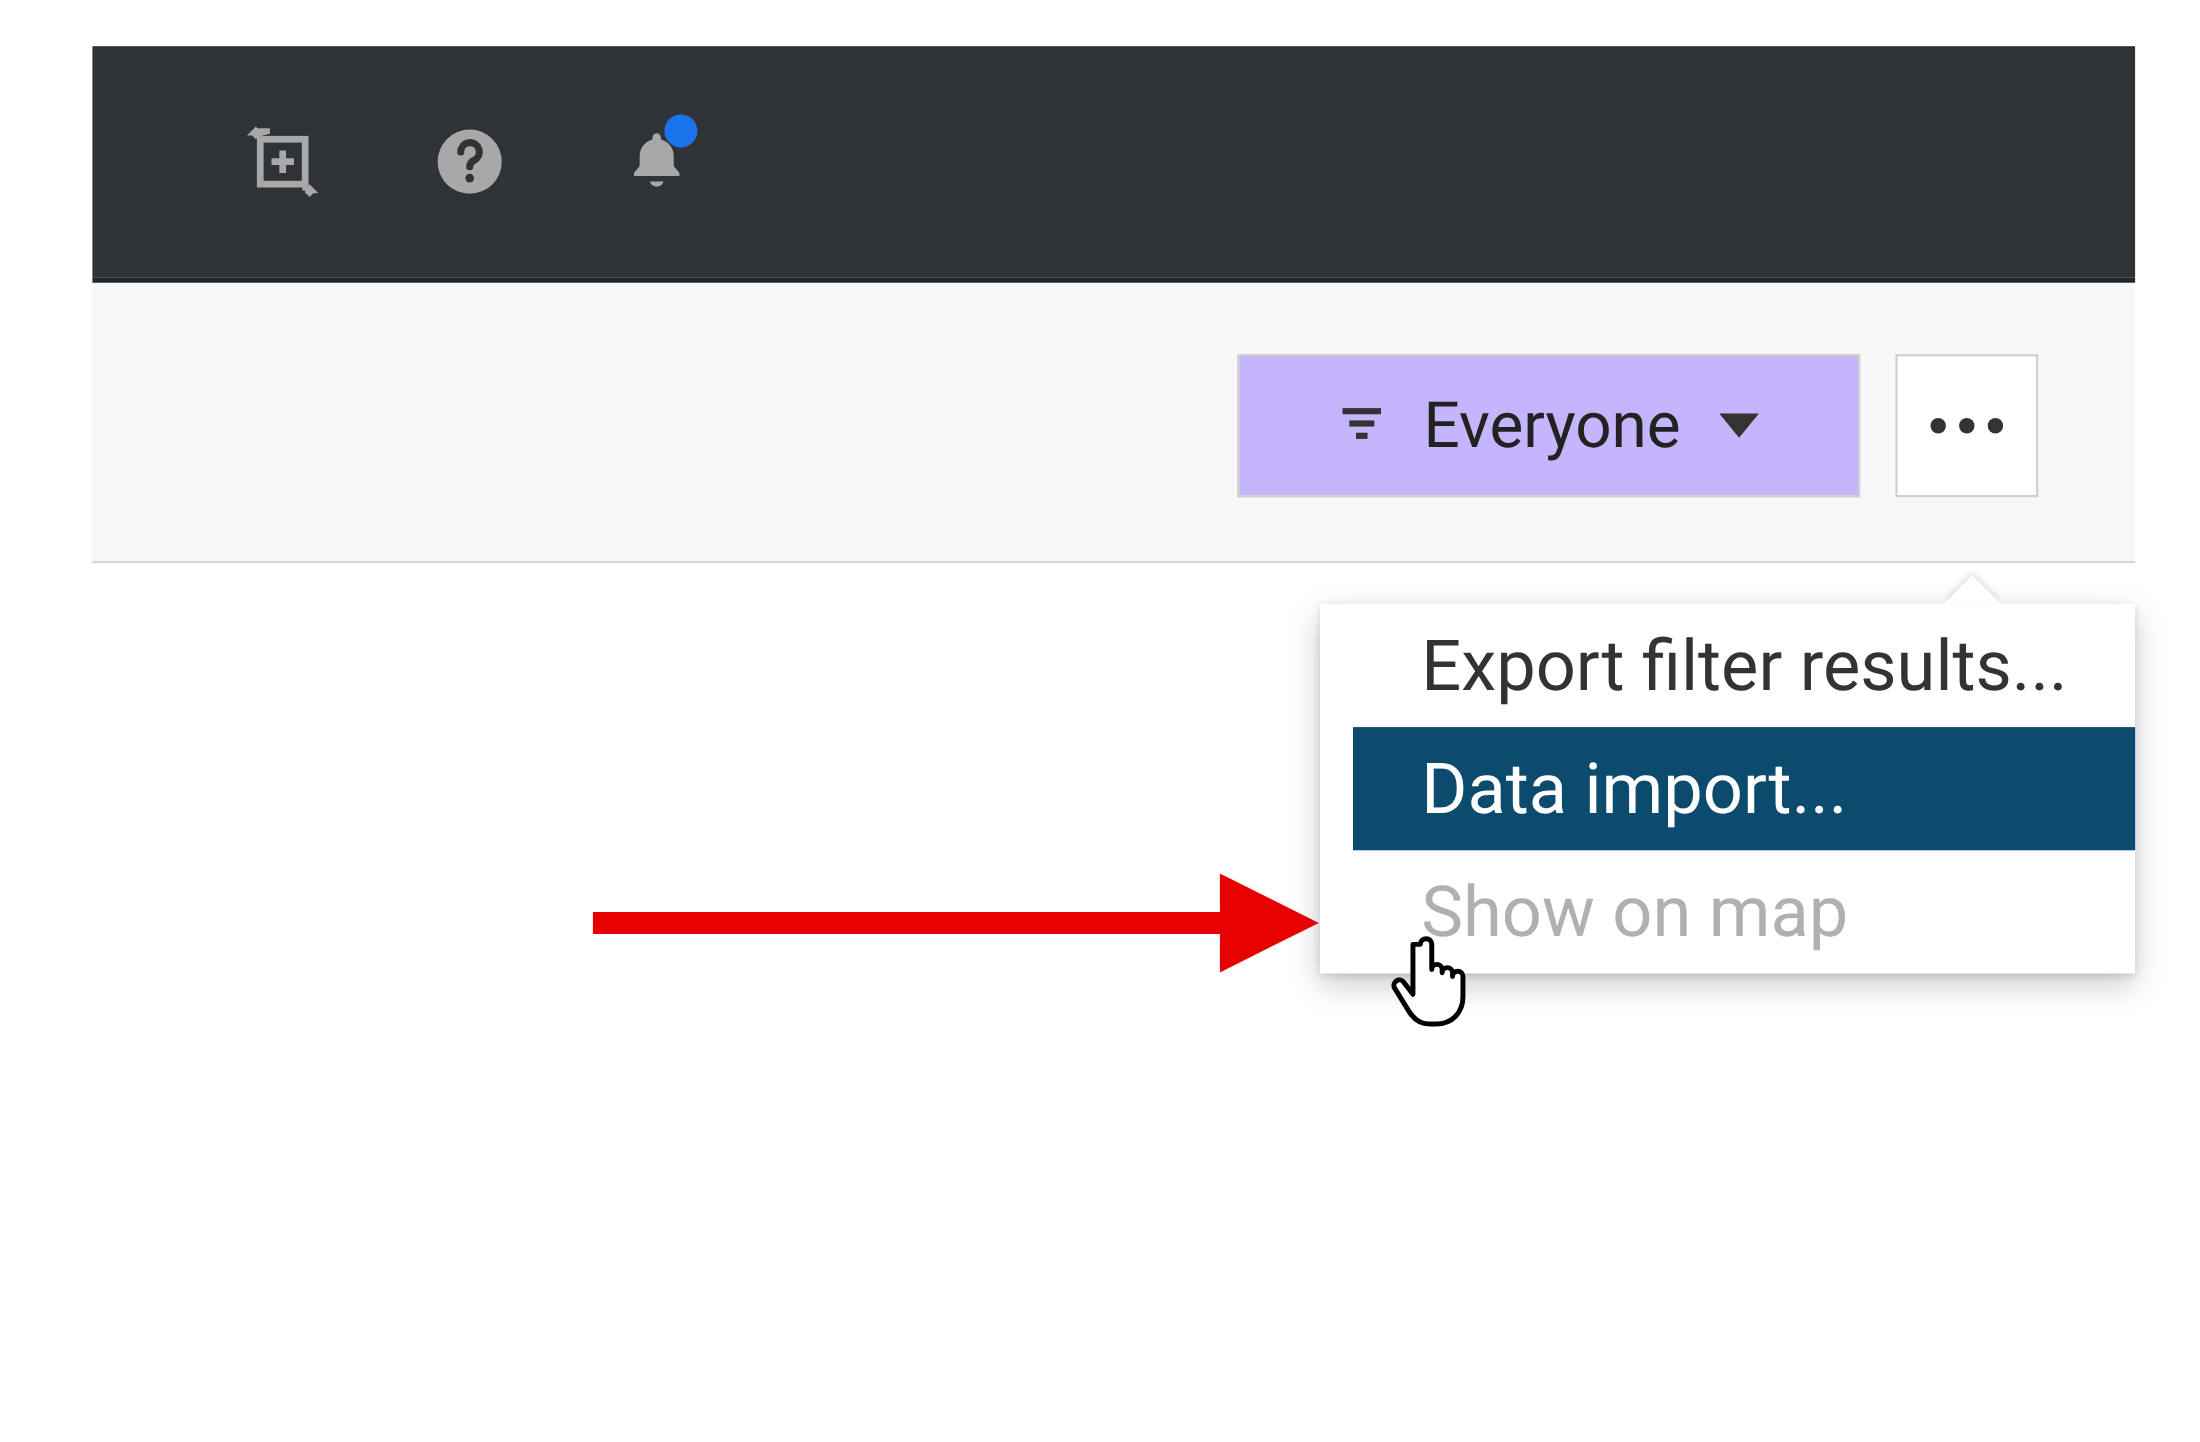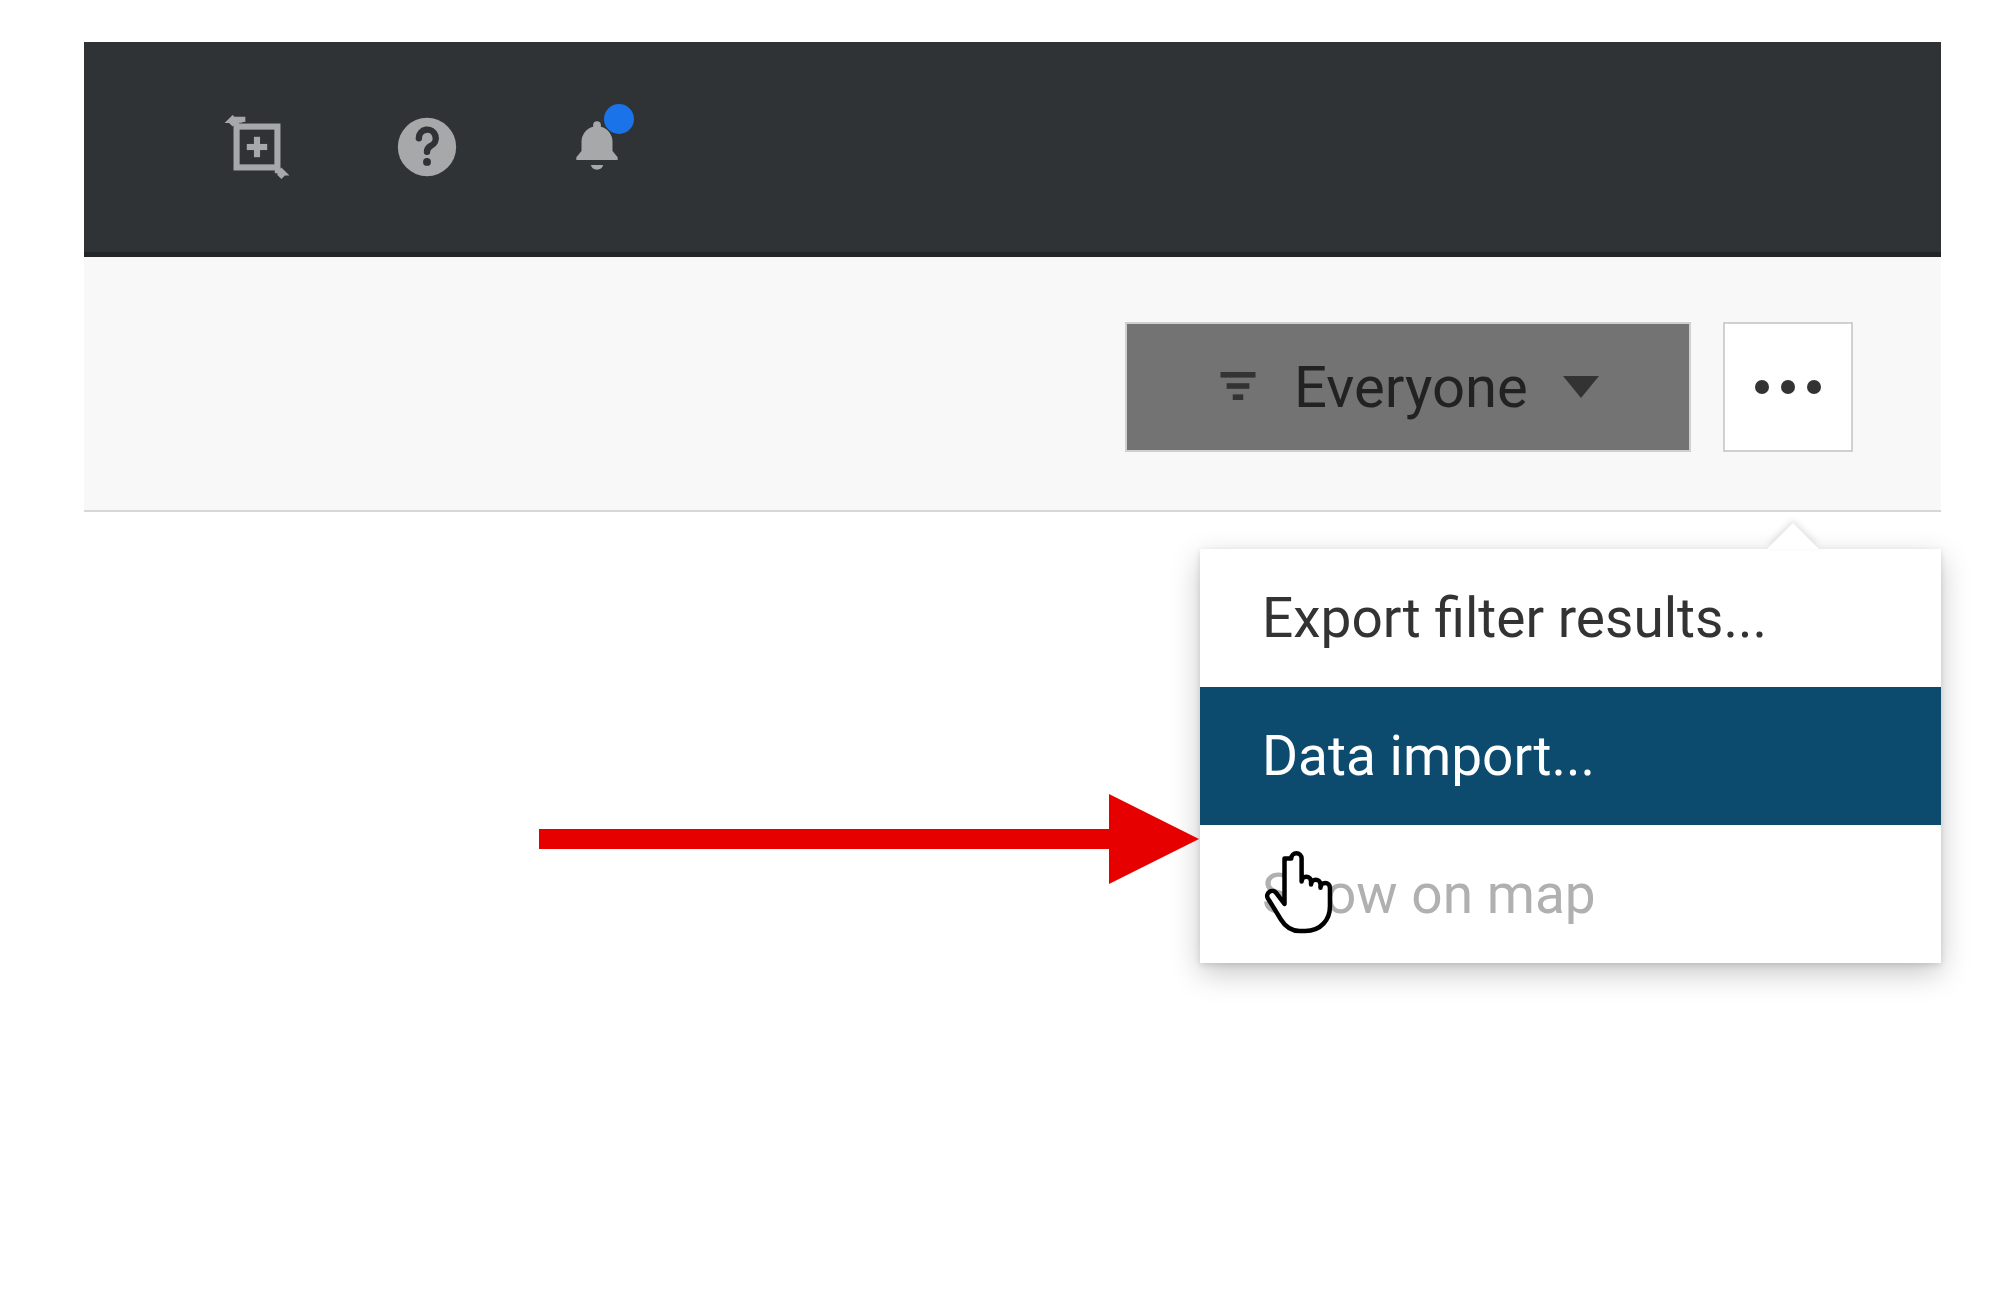--- a/index.html
+++ b/index.html
@@ -59,21 +59,21 @@
     border-bottom: 2px solid #d7d7d7;
     border-top: 5px solid #232628;
   }
 
   .filter-dropdown {
     position: absolute;
     top: 65px;
     right: 250px;
     width: 566px;
     height: 130px;
-    background: #737373;
+    background: #c4b5fd;
     border: 2px solid #d0d0d0;
     display: flex;
     align-items: center;
     justify-content: center;
     gap: 35px;
     font-size: 58px;
     color: #333;
   }
   .filter-dropdown .filter-icon svg { width: 42px; height: 42px; }
   .filter-dropdown .filter-label { font-weight: 400; color: #222; }
@@ -116,26 +116,27 @@
     top: -26px;
     right: 122px;
     width: 0;
     height: 0;
     border-left: 26px solid transparent;
     border-right: 26px solid transparent;
     border-bottom: 26px solid #fff;
     filter: drop-shadow(0 -3px 3px rgba(0,0,0,0.12));
   }
   .menu-item {
-    height: 138px;
+    height: 112px;
     display: flex;
     align-items: center;
     padding-left: 62px;
-    font-size: 55px;
+    font-size: 64px;
     color: #333;
+    margin-left: 30px;
   }
   .menu-item.highlight {
     background: #0c4a6e;
     color: #fff;
   }
   .menu-item.disabled {
     color: #b0b0b0;
   }
 
   

